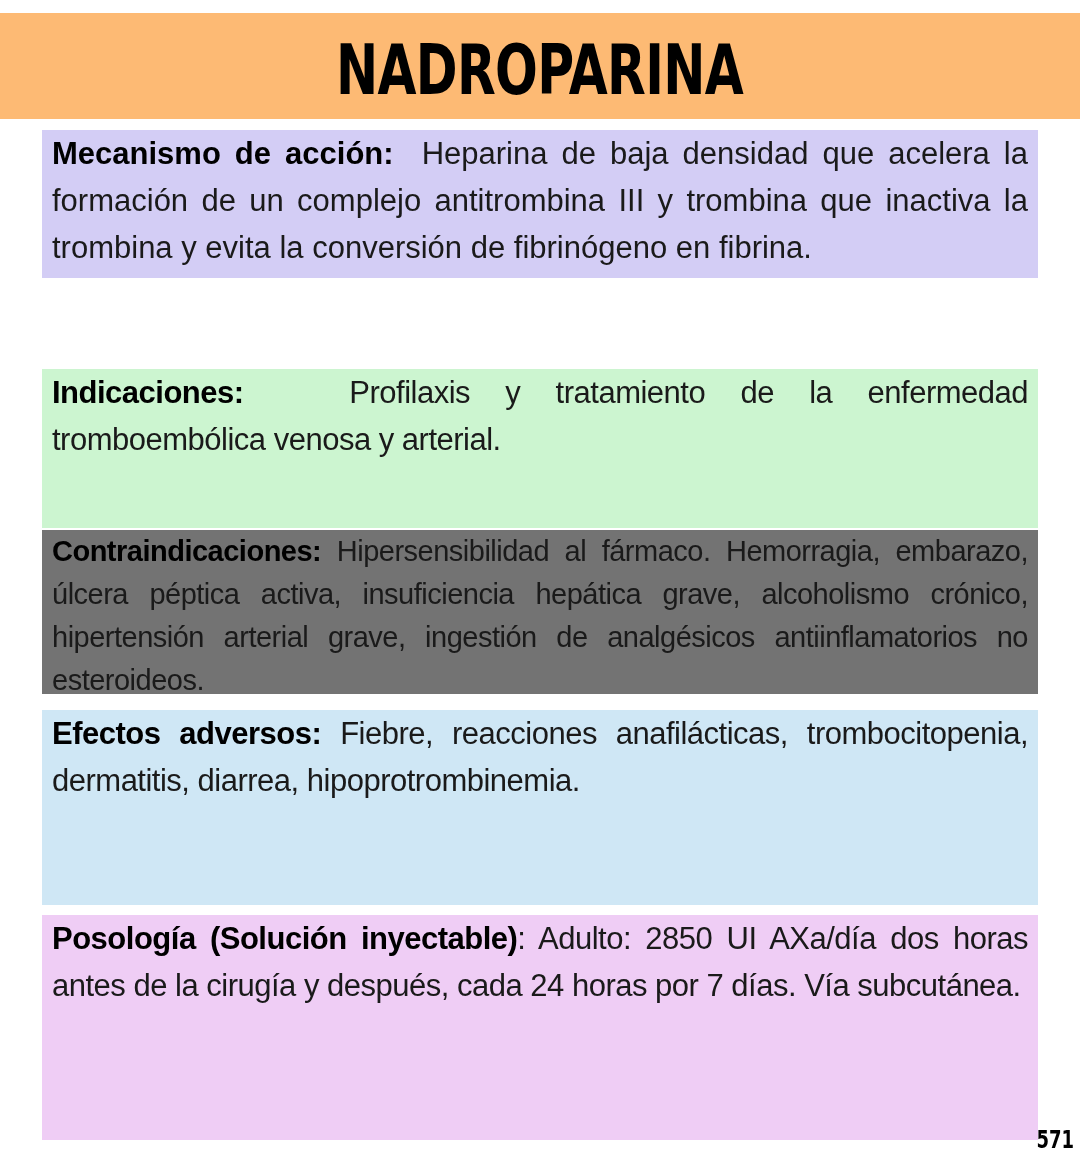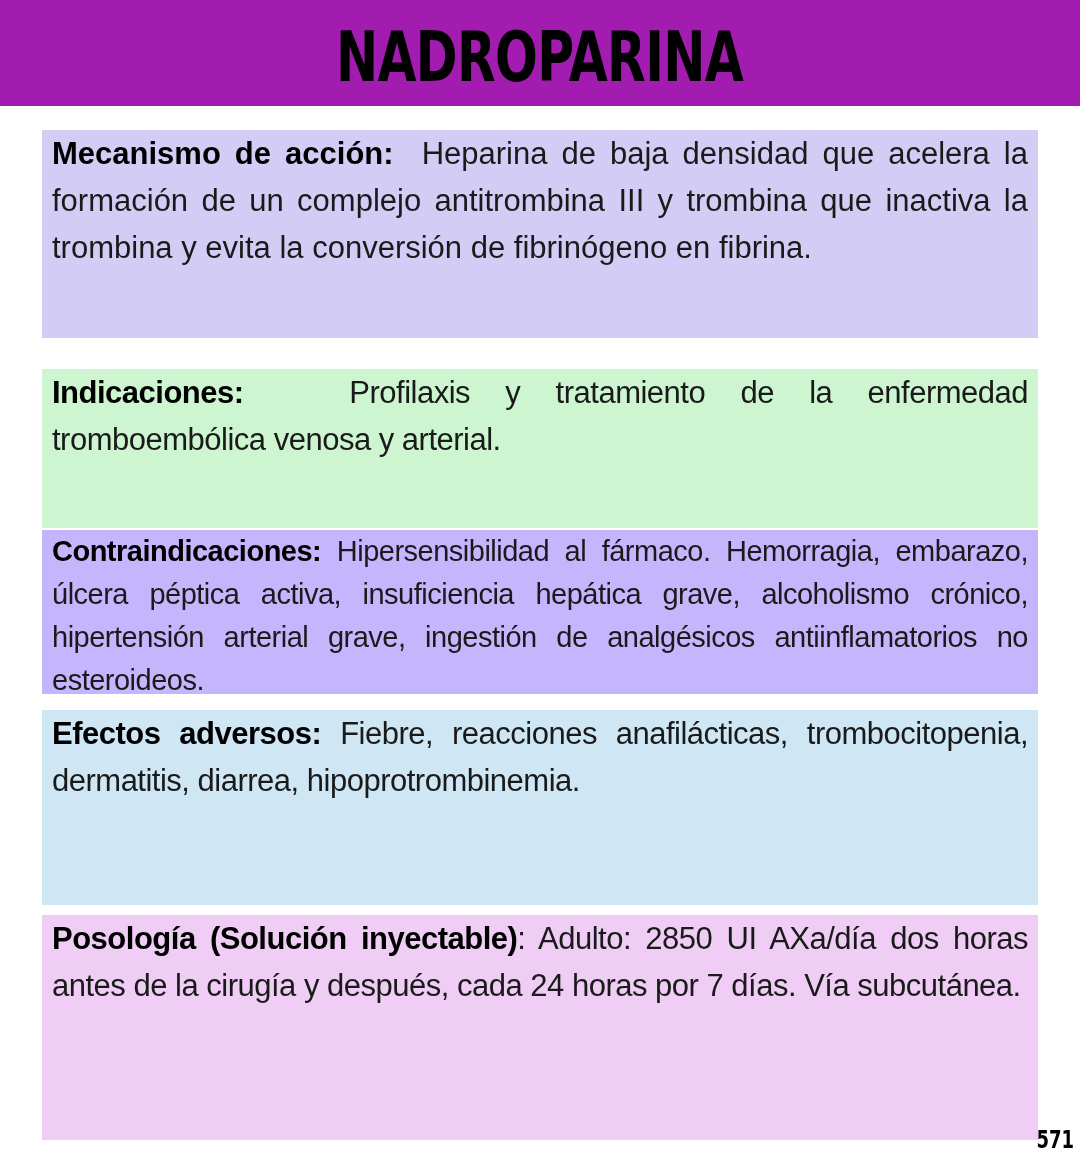--- a/index.html
+++ b/index.html
@@ -1,26 +1,26 @@
 <!DOCTYPE html>
 <html><head>
 <meta charset="utf-8">
 <style>
   html, body { margin:0; padding:0; }
   body { width:1080px; height:1164px; background:#ffffff; position:relative; overflow:hidden;
          font-family:"Liberation Sans", sans-serif; color:#1a1a1a; }
-  .header { position:absolute; left:0; top:0; width:1080px; height:106px; background:#a21caf;
+  .header { position:absolute; left:0; top:13px; width:1080px; height:106px; background:#fdba74;
             display:flex; align-items:center; justify-content:center; }
   .title { font-family:"DejaVu Sans", sans-serif; font-weight:bold; font-size:70px; letter-spacing:-1px;
            color:#000; transform:scaleX(0.72); transform-origin:center; line-height:1; margin-top:8px; }
   .box { position:absolute; left:42px; width:996px; box-sizing:border-box; padding:0 10px 0 10px; }
   .box p { margin:0; text-align:justify; }
-  .b1 { top:130px; height:208px; background:#d3cdf5; font-size:31px; line-height:47px; }
+  .b1 { top:130px; height:148px; background:#d3cdf5; font-size:31px; line-height:47px; }
   .b2 { top:356px; height:159px; background:#ccf5d0; font-size:31px; line-height:47px;margin-top:13px; }
-  .b3 { top:530px; height:164px; background:#c4b5fd; font-size:29px; line-height:43px; }
+  .b3 { top:530px; height:164px; background:#737373; font-size:29px; line-height:43px; }
   .b4 { top:710px; height:195px; background:#cfe7f5; font-size:31px; line-height:47px; }
   .b5 { top:915px; height:225px; background:#efcdf5; font-size:31px; line-height:47px; }
   .lbl { font-weight:bold; color:#000; }
   .b2 p, .b3 p, .b4 p, .b5 p { letter-spacing:-0.5px; }
   .pagenum { position:absolute; right:6px; top:1126px; font-family:"DejaVu Sans", sans-serif; font-weight:bold;
              font-size:24px; color:#000; transform:scaleX(0.75); transform-origin:right; }
 </style>
 </head>
 <body>
 

